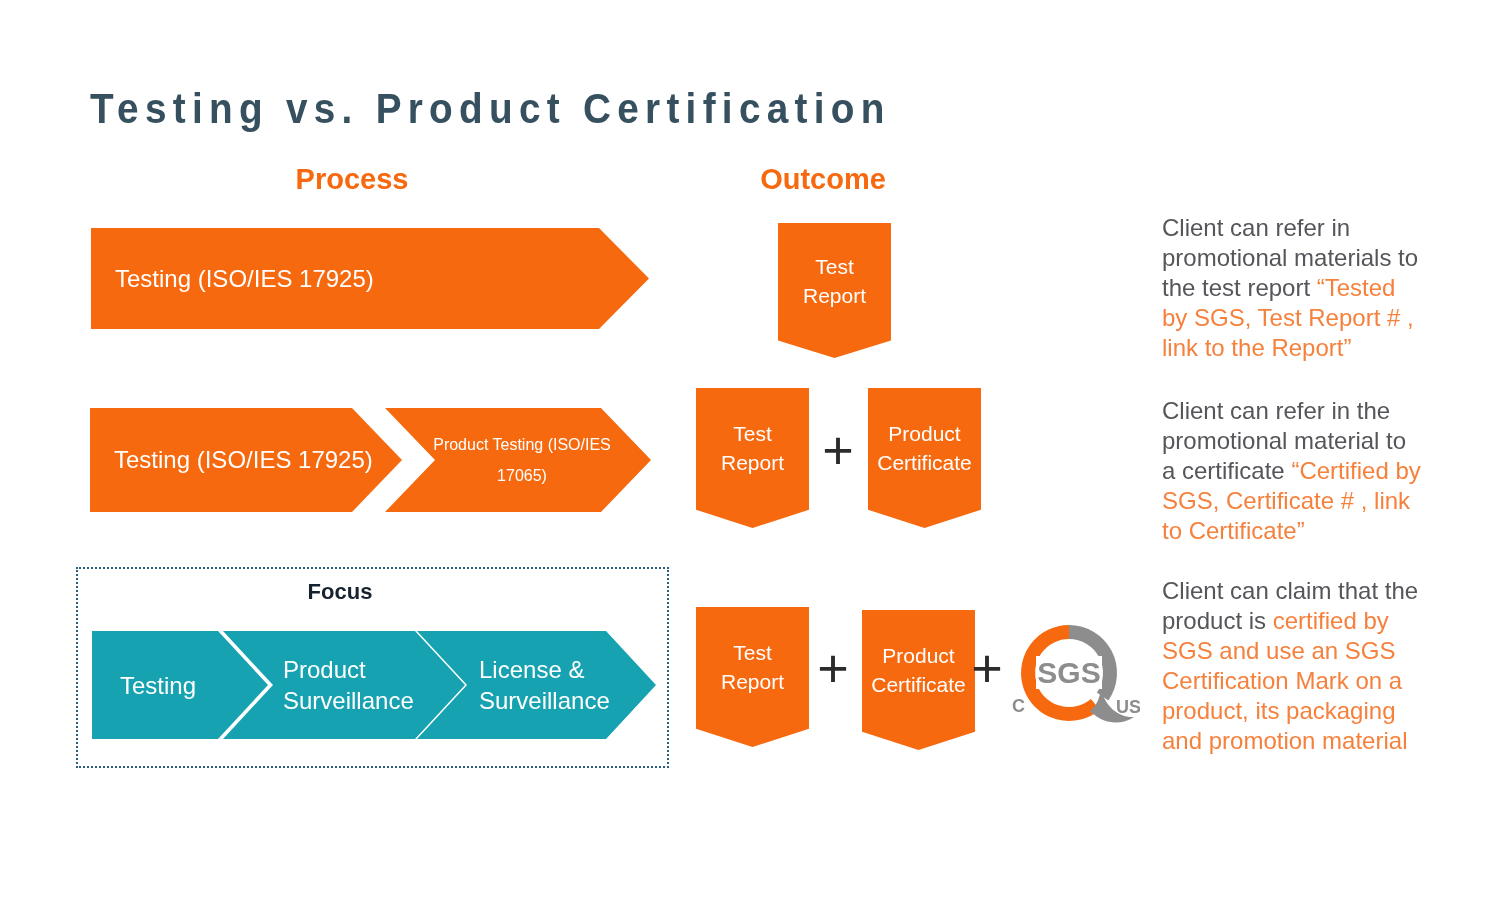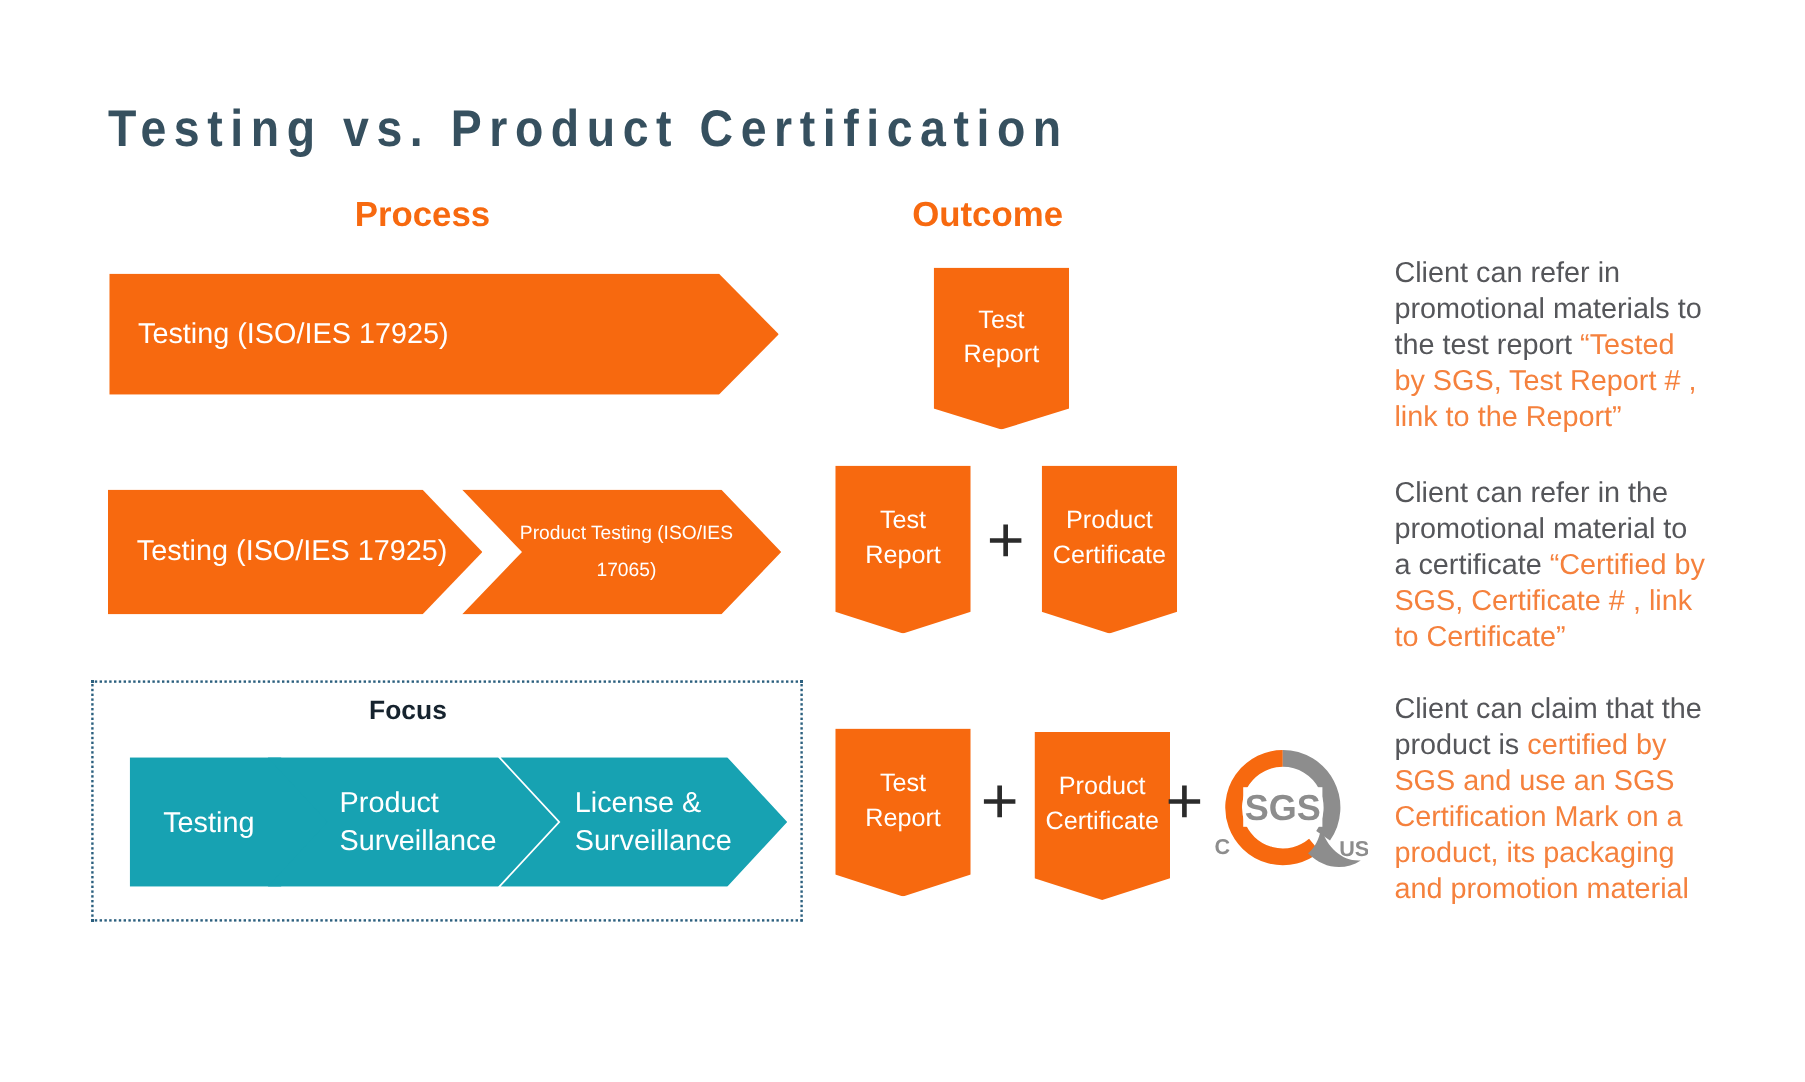--- a/index.html
+++ b/index.html
@@ -64,21 +64,21 @@
   }
   .focus-title{
     position:absolute;left:0;top:10px;width:524px;text-align:center;margin:0;
     font-size:22px;font-weight:bold;color:#16232E;
   }
   .focus-arrow{
     position:absolute;background:var(--teal);color:#ffffff;
     display:flex;align-items:center;box-sizing:border-box;
     font-size:24px;line-height:31px;
   }
-  .f-a1{left:14px;top:62px;width:176px;height:108px;padding-left:28px;margin-left:16px;}
+  .f-a1{left:14px;top:62px;width:176px;height:108px;padding-left:28px;}
   .f-a2{left:145px;top:62px;width:242px;height:108px;padding-left:60px;}
   .f-a3{left:339px;top:62px;width:239px;height:108px;padding-left:62px;}
   
   .promo-p{
     position:absolute;left:1162px;width:262px;margin:0;
     font-size:24px;line-height:30px;color:var(--gray-text);
   }
   .promo-p .hl{color:var(--orange-text);}
   .p1{top:213px;} .p2{top:396px;} .p3{top:576px;}
   

